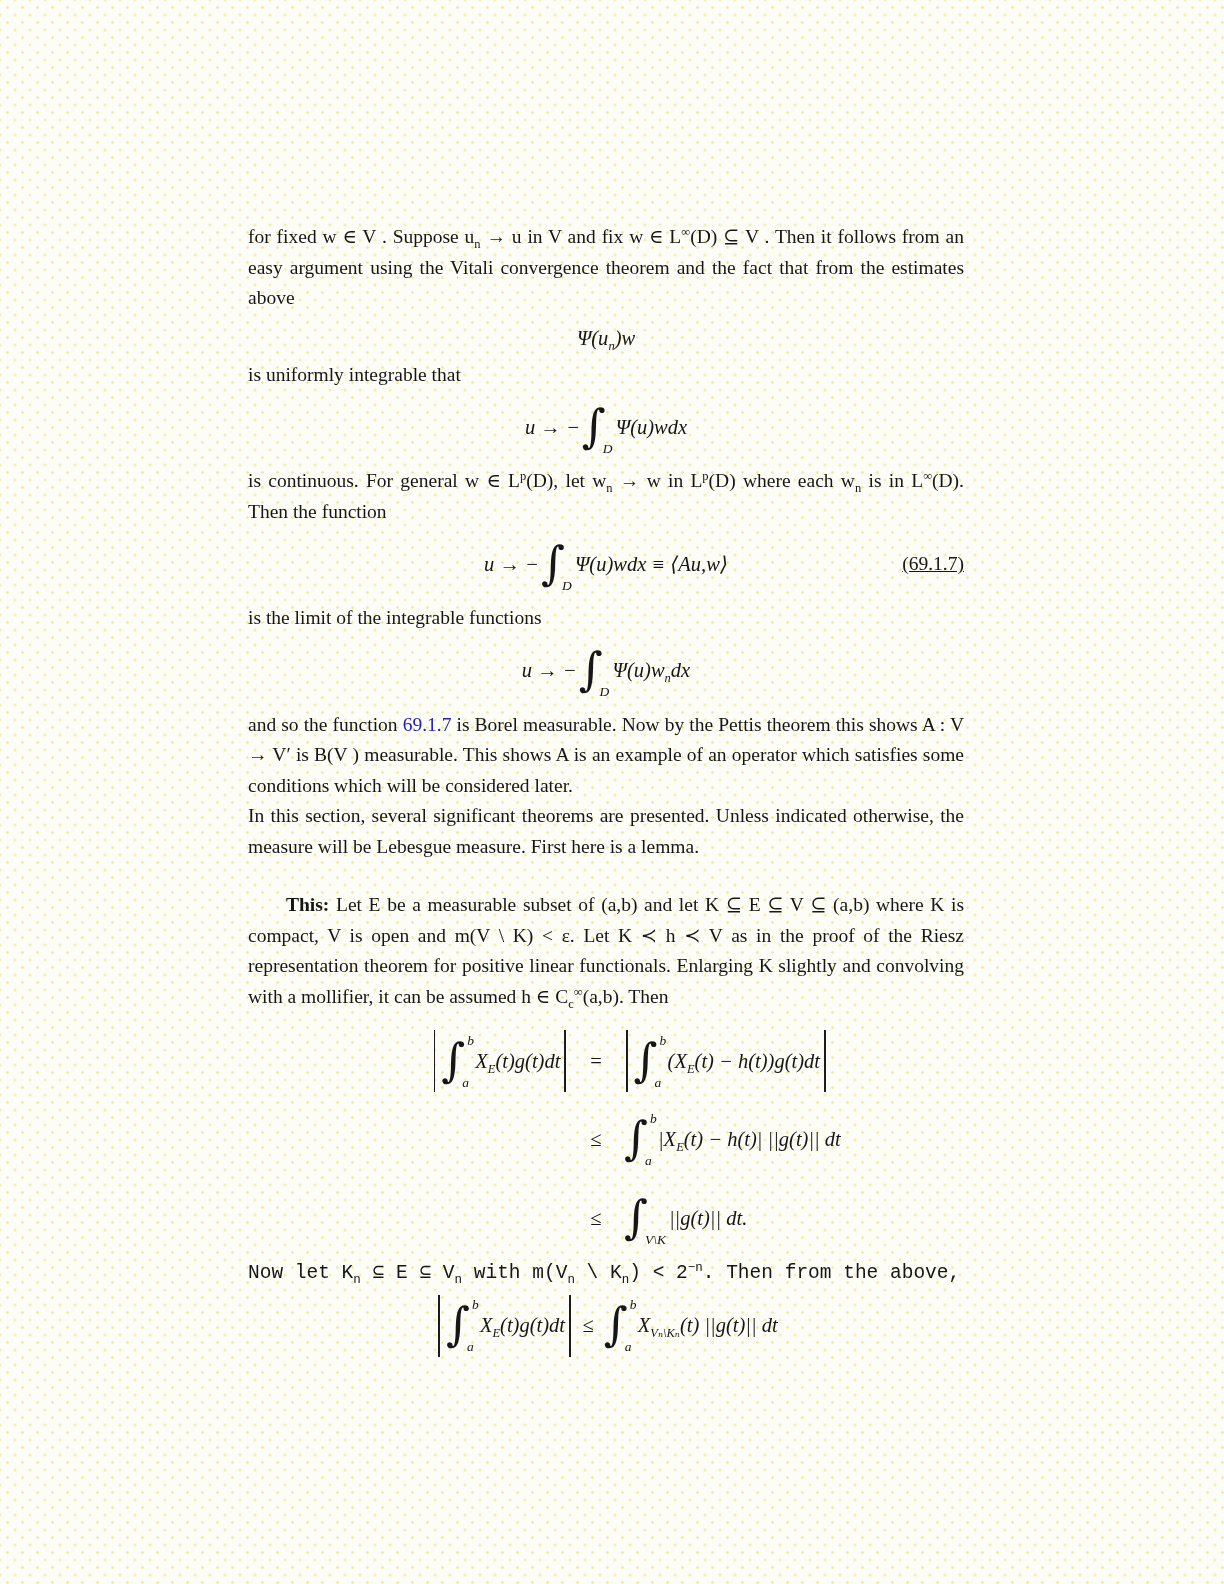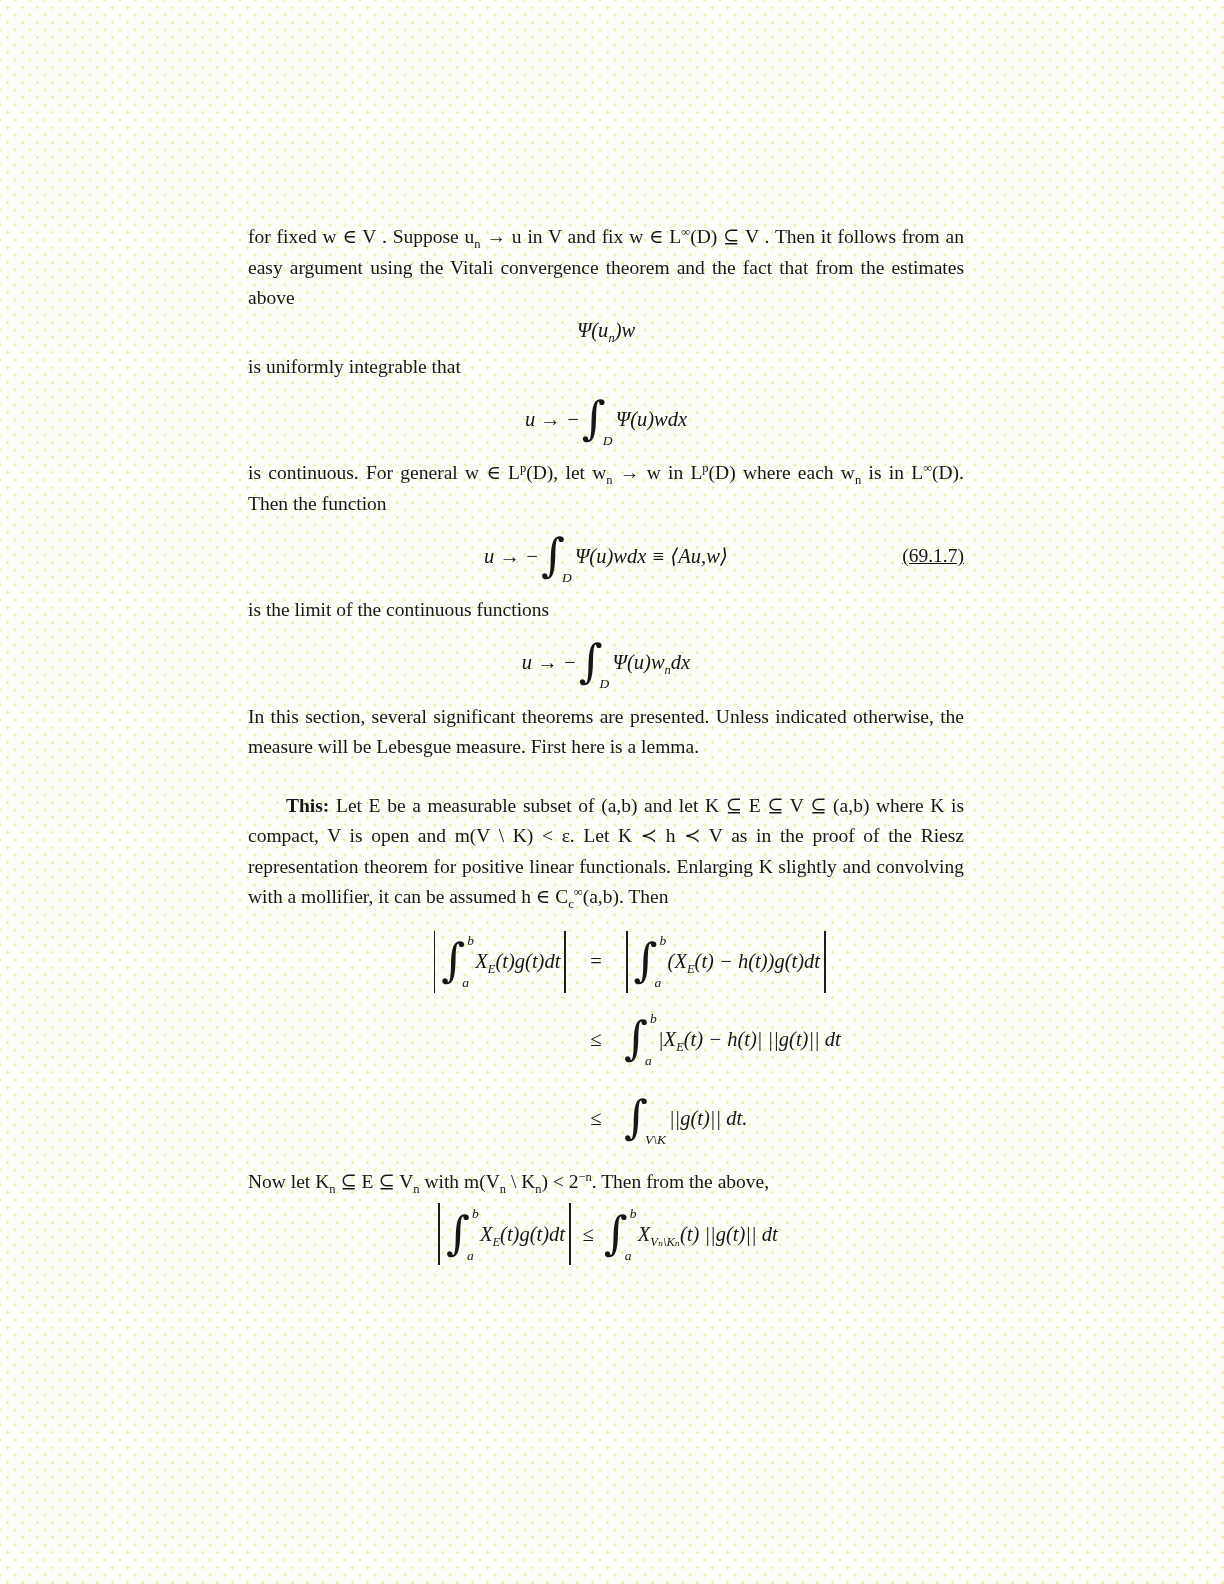--- a/index.html
+++ b/index.html
@@ -31,21 +31,21 @@
   }
   .para sup, .math sup { font-size: 12.5px; line-height: 0; }
   .para sub, .math sub { font-size: 12.5px; line-height: 0; }
   .ref-link { color: #2222bb; cursor: pointer; }
   .math { font-style: italic; }
   .display {
     position: relative;
     display: flex; justify-content: center; align-items: center;
     font-size: 20.5px;
   }
-  .display.simple { margin: 5px 0 10px 0; }
+  .display.simple { margin: 13px 0 10px 0; }
   .display.tall { height: 62px; margin: 6px 0 8px 0; }
   .eq-number {
     position: absolute; right: 0; top: 50%; transform: translateY(-50%);
     font-style: normal; font-size: 19.5px; text-decoration: underline;
   }
   
   .dint { display: inline-flex; align-items: stretch; margin: 0 2px; }
   .dint-glyph {
     font-family: "DejaVu Serif", "DejaVu Sans", serif;
     font-size: 46px; line-height: 56px; font-style: normal;
@@ -69,21 +69,21 @@
   .sec-num { margin-right: 38px; }
   .lemma { font-style: italic; margin-top: 28px; }
   .lemma b { font-style: normal; }
   .proof { margin-top: 28px; text-indent: 38px; }
   .aligned { margin: 18px 0 4px 0; display: flex; flex-direction: column; row-gap: 15px; }
   .arow { display: flex; align-items: center; font-size: 20.5px; }
   .arow .acol-l { flex: 0 0 322px; display: flex; justify-content: flex-end; align-items: center; }
   .arow .acol-rel { flex: 0 0 52px; text-align: center; font-style: normal; }
   .arow .acol-r { flex: 1 1 auto; display: flex; justify-content: flex-start; align-items: center; }
   .arow.short { height: 64px; }
-  .nowlet { margin-top: 16px; }
+  .nowlet { margin-top: 8px; font-family: Liberation Mono, monospace; }
   .finaleq { margin-top: 22px; }
 </style>
 </head>
 <body>
 
 <div class="page">
   <div class="content">
 
 
     <p class="para">for fixed w ∈ V .  Suppose u<sub>n</sub> → u in V and fix w ∈ L<sup>∞</sup>(D) ⊆ V .  Then it follows from an easy argument using the Vitali convergence theorem and the fact that from the estimates above</p>
@@ -114,34 +114,35 @@
           <span class="dint-glyph">∫</span>
           <span class="dint-bounds">
             <span class="dint-sup"></span>
             <span class="dint-sub">D</span>
           </span>
         </span>
         <span>Ψ(u)wdx ≡ ⟨Au,w⟩</span>
       <span class="eq-number">(69.1.7)</span>
     </div>
 
-    <p class="para">is the limit of the continuous functions</p>
+    <p class="para">is the limit of the integrable functions</p>
 
     <div class="display tall math">
       <span>u → −</span>
         <span class="dint">
           <span class="dint-glyph">∫</span>
           <span class="dint-bounds">
             <span class="dint-sup"></span>
             <span class="dint-sub">D</span>
           </span>
         </span>
         <span>Ψ(u)w<sub>n</sub>dx</span>
     </div>
 
+    <p class="para">and so the function <span class="ref-link">69.1.7</span> is Borel measurable.  Now by the Pettis theorem this shows A : V → V′ is B(V ) measurable. This shows A is an example of an operator which satisfies some conditions which will be considered later.</p>
 
 
     <p class="para">In this section, several significant theorems are presented.  Unless indicated otherwise, the measure will be Lebesgue measure. First here is a lemma.</p>
 
 
     <p class="para proof"><b>This:</b>  Let E be a measurable subset of (a,b) and let K ⊆ E ⊆ V ⊆ (a,b) where K is compact, V is open and m(V \ K) &lt; ε.  Let K ≺ h ≺ V as in the proof of the Riesz representation theorem for positive linear functionals. Enlarging K slightly and convolving with a mollifier, it can be assumed h ∈ C<sub>c</sub><sup>∞</sup>(a,b). Then</p>
 
     <div class="aligned">
 
       <div class="arow">

